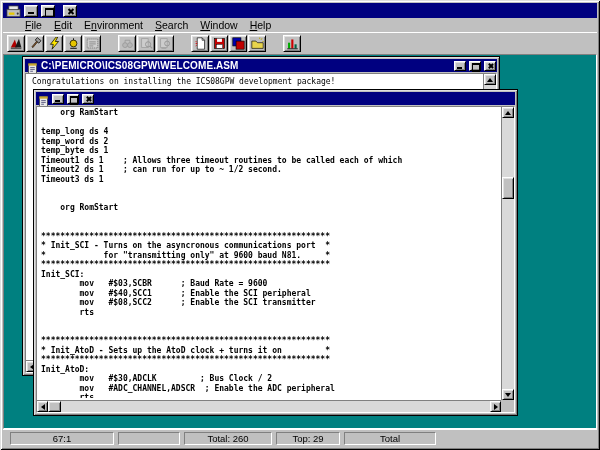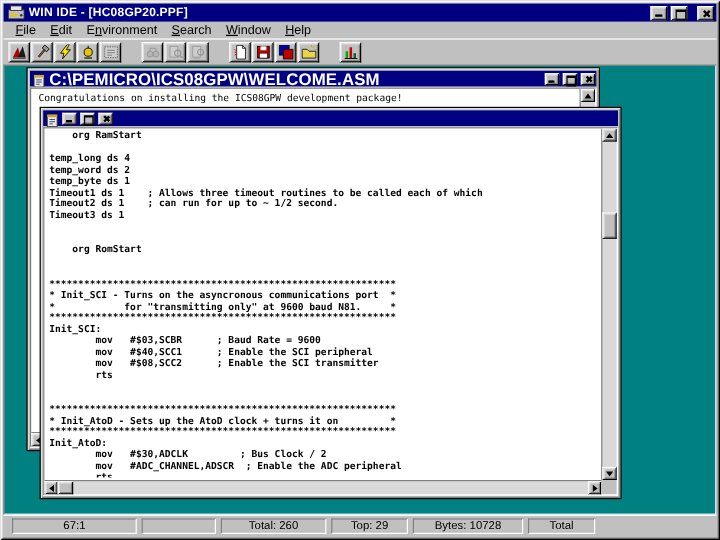--- a/index.html
+++ b/index.html
@@ -20,38 +20,38 @@
   .ctl.mini::after{content:"";position:absolute;left:3px;bottom:2px;width:6px;height:2px;background:#000;}
   .ctl.maxi::after{content:"";position:absolute;left:3px;top:2px;width:7px;height:6px;border:1px solid #000;border-top-width:2px;}
   .ctl.close::before,.ctl.close::after{content:"";position:absolute;left:6px;top:2px;width:2px;height:7px;background:#000;}
   .ctl.close::before{transform:rotate(45deg);} .ctl.close::after{transform:rotate(-45deg);}
   .ctl.sm{width:12px;height:10px;}
   .ctl.sm.mini::after{left:2px;bottom:1px;width:5px;}
   .ctl.sm.maxi::after{left:2px;top:1px;width:6px;height:6px;}
   .ctl.sm.close::before,.ctl.sm.close::after{left:5px;top:1px;height:6px;width:1.6px;}
   .gap2{width:2px;flex:none;}
   
-  .menubar{position:absolute;left:3px;top:18px;right:3px;height:15px;display:flex;align-items:center;padding-left:4px;
+  .menubar{position:absolute;left:3px;top:18px;right:3px;height:15px;display:flex;align-items:center;padding-left:16px;
     border-bottom:1px solid #fff;}
   .menu-item{font-size:10.5px;color:#000;padding:1px 6px;white-space:nowrap;}
   .menu-item u{text-decoration:underline;}
   
   .toolbar{position:absolute;left:3px;top:33px;right:3px;height:21px;display:flex;align-items:center;padding-left:4px;}
   .tb-group{display:flex;margin-right:16px;}
   .tb-btn{width:18px;height:17px;background:var(--chrome);border:1px solid;border-color:#fff #000 #000 #fff;
     box-shadow:inset 1px 1px #dfdfdf, inset -1px -1px #808080;display:flex;align-items:center;justify-content:center;padding:0;margin-right:1px;}
   .tb-btn svg{width:13px;height:13px;display:block;}
   .tb-btn.disabled svg{filter:grayscale(1);opacity:.45;}
   
   .mdi{position:absolute;left:3px;top:54px;right:3px;bottom:21px;background:var(--desktop);overflow:hidden;
     border:1px solid;border-color:#808080 #fff #fff #808080;}
   .child{position:absolute;background:var(--chrome);padding:2px;
     box-shadow:0 0 0 1px #000, inset 1px 1px 0 #dfdfdf, inset -1px -1px 0 #808080;}
   .child-title{height:13px;background:var(--titlebar);display:flex;align-items:center;gap:3px;padding:0 1px 0 2px;}
-  .child-title .t-text{flex:1;color:#fff;font-size:14px;font-weight:bold;letter-spacing:.1px;white-space:nowrap;overflow:hidden;}
+  .child-title .t-text{flex:1;color:#fff;font-size:10px;font-weight:bold;letter-spacing:.1px;white-space:nowrap;overflow:hidden;}
   .docicon{width:11px;height:11px;display:inline-block;flex:none;}
   .child-body{position:absolute;left:2px;right:2px;top:16px;bottom:2px;background:var(--content);
     border:1px solid;border-color:#808080 #fff #fff #808080;overflow:hidden;}
   .code{position:absolute;left:4px;top:1px;right:18px;bottom:14px;overflow:hidden;
     font-family:"DejaVu Sans Mono",monospace;font-size:8px;line-height:9.5px;font-weight:bold;color:var(--text);white-space:pre;}
   .welcome-text{position:absolute;left:6px;top:3px;font-family:"DejaVu Sans Mono",monospace;font-size:8px;font-weight:normal;color:var(--text);white-space:nowrap;}
   
   .vsb{position:absolute;top:0;right:0;bottom:12px;width:13px;background:#d9d9d9;border-left:1px solid #808080;}
   .hsb{position:absolute;left:0;right:13px;bottom:0;height:12px;background:#d9d9d9;border-top:1px solid #808080;}
   .sb-btn{position:absolute;background:var(--chrome);border:1px solid;border-color:#fff #000 #000 #fff;
@@ -88,21 +88,20 @@
 
   <div class="titlebar">
     <span class="appicon">
       <svg viewBox="0 0 16 14">
           <rect x="1" y="4.5" width="14" height="8" fill="#bfbfbf" stroke="#333" stroke-width="0.8"></rect>
           <rect x="3" y="1" width="10" height="4" fill="#e8e8e8" stroke="#333" stroke-width="0.8"></rect>
           <rect x="3" y="8" width="6" height="2.4" fill="#e8c800"></rect>
           <circle cx="12.5" cy="9.2" r="1.1" fill="#333"></circle>
         </svg>
     </span>
-    <span class="t-text">WIN IDE - [HC08GP20.PPF]</span>
     <span class="ctl mini"></span>
     <span class="ctl maxi"></span>
     <span class="gap2"></span>
     <span class="ctl close"></span>
   </div>
 
   <div class="menubar">
       <span class="menu-item"><u>F</u>ile</span>
       <span class="menu-item"><u>E</u>dit</span>
       <span class="menu-item">E<u>n</u>vironment</span>
@@ -342,16 +341,15 @@
       </div>
     </div>
 
   </div>
 
   <div class="statusbar">
       <div class="sb-cell">67:1</div>
       <div class="sb-cell"></div>
       <div class="sb-cell">Total: 260</div>
       <div class="sb-cell">Top: 29</div>
-      <div class="sb-cell">Bytes: 10728</div>
       <div class="sb-cell">Total</div>
     </div>
 </div>
 
 </body></html>

